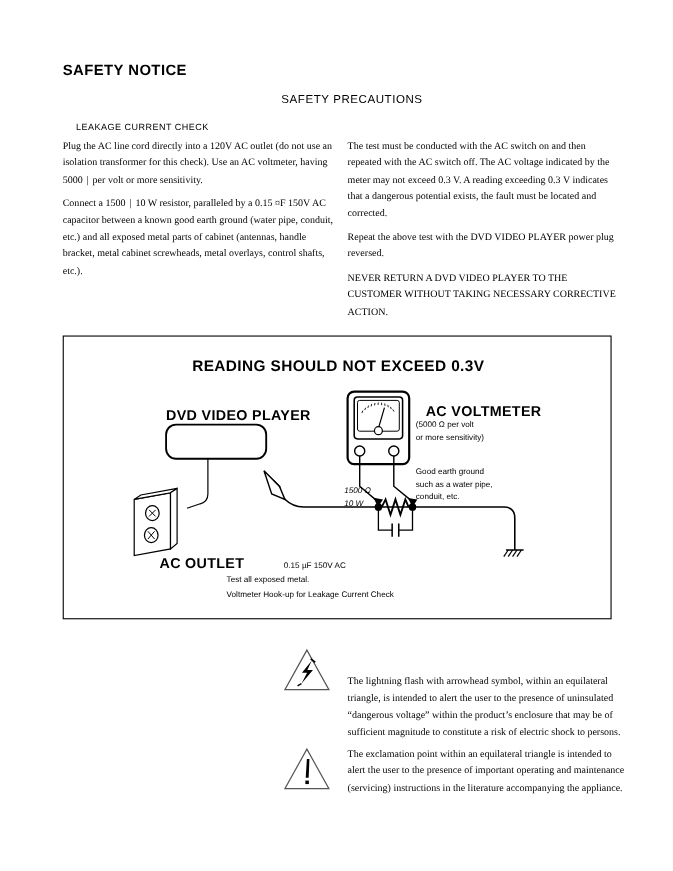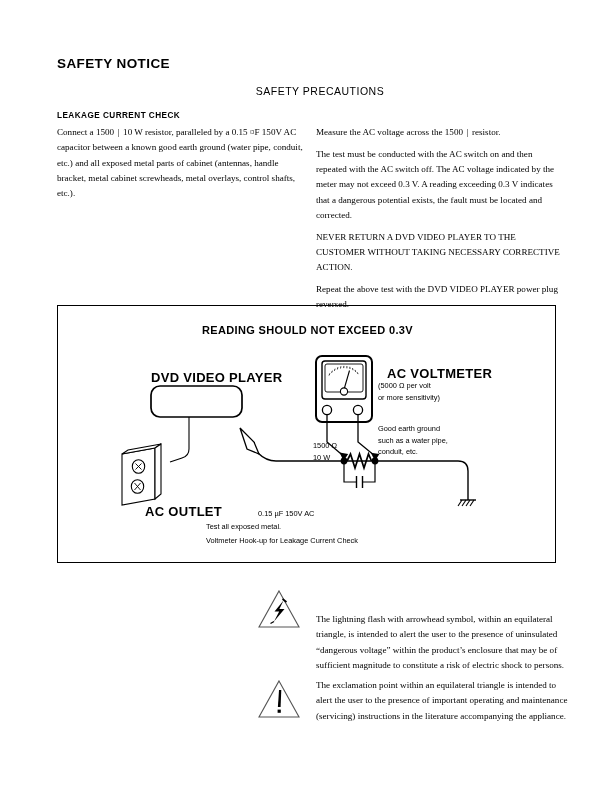--- a/index.html
+++ b/index.html
@@ -41,24 +41,24 @@
     text-align: center;
     padding-left: 28px;
     box-sizing: border-box;
     font-family: "Liberation Sans", sans-serif;
     font-weight: normal;
     font-size: 10.5px;
     letter-spacing: 0.5px;
   }
   .h-leakage {
     position: absolute;
-    left: 57px;
+    left: 69px;
     top: 111px;
     font-family: "Liberation Sans", sans-serif;
-    font-weight: bold;
+    font-weight: normal;
     font-size: 8.2px;
     letter-spacing: 0.45px;
   }
 
   
   .col {
     position: absolute;
     font-size: 9.1px;
     line-height: 15.3px;
   }
@@ -81,41 +81,41 @@
     border: 1px solid #000;
     box-sizing: border-box;
   }
   .dg-title {
     position: absolute;
     left: 0; top: 18px;
     width: 499px;
     text-align: center;
     font-family: "Liberation Sans", sans-serif;
     font-weight: bold;
-    font-size: 11px;
+    font-size: 14px;
     letter-spacing: 0.35px;
   }
   .dg-label {
     position: absolute;
     font-family: "Liberation Sans", sans-serif;
     font-size: 7.4px;
     line-height: 11.5px;
     white-space: nowrap;
   }
   .dg-label.bold {
     font-weight: bold;
     font-size: 13px;
     letter-spacing: 0.3px;
   }
   .lbl-dvd      { left: 93px;  top: 66px; }
   .lbl-acoutlet { left: 87px;  top: 200px; }
   .lbl-acvm     { left: 309px; top: 62px; margin-left: 20px; }
   .lbl-acvm-sub { left: 320px; top: 74px; }
   .lbl-ground   { left: 320px; top: 117px; }
-  .lbl-res      { left: 255px; top: 134px; }
+  .lbl-res      { left: 255px; top: 134px; font-style: italic; }
   .lbl-cap      { left: 200px; top: 202px; }
   .lbl-note1    { left: 148px; top: 215px; }
   .lbl-note2    { left: 148px; top: 229px; }
 
   .dg-svg {
     position: absolute;
     left: 0; top: 0;
     width: 499px;
     height: 258px;
   }
@@ -138,28 +138,28 @@
 
 <div class="page">
 
   <div class="h-notice">SAFETY NOTICE</div>
 
   <div class="h-precautions">SAFETY PRECAUTIONS</div>
 
   <div class="h-leakage">LEAKAGE CURRENT CHECK</div>
 
   <div class="col col-left">
+    <p><span>Plug the AC line cord directly into a 120V AC outlet (do not use an isolation transformer for this check). Use an AC voltmeter, having 5000</span><span class="ohm-bar">|</span><span>per volt or more sensitivity.</span></p>
     <p><span>Connect a 1500</span><span class="ohm-bar">|</span><span>10 W resistor, paralleled by a 0.15 ¤F 150V AC capacitor between a known good earth ground (water pipe, conduit, etc.) and all exposed metal parts of cabinet (antennas, handle bracket, metal cabinet screwheads, metal overlays, control shafts, etc.).</span></p>
   </div>
 
   <div class="col col-right">
-    <p><span>Measure the AC voltage across the 1500</span><span class="ohm-bar">|</span><span>resistor.</span></p>
     <p>The test must be conducted with the AC switch on and then repeated with the AC switch off. The AC voltage indicated by the meter may not exceed 0.3 V. A reading exceeding 0.3 V indicates that a dangerous potential exists, the fault must be located and corrected.</p>
+    <p>Repeat the above test with the DVD VIDEO PLAYER power plug reversed.</p>
     <p>NEVER RETURN A DVD VIDEO PLAYER TO THE CUSTOMER WITHOUT TAKING NECESSARY CORRECTIVE ACTION.</p>
-    <p>Repeat the above test with the DVD VIDEO PLAYER power plug reversed.</p>
   </div>
 
   <div class="diagram">
 
     <div class="dg-title">READING SHOULD NOT EXCEED 0.3V</div>
 
     <svg class="dg-svg" viewBox="0 0 499 258">
 
       <g>
         <rect x="93" y="80" width="91" height="31" rx="9" ry="9" fill="#ffffff" stroke="#000000" stroke-width="1.7"></rect>

